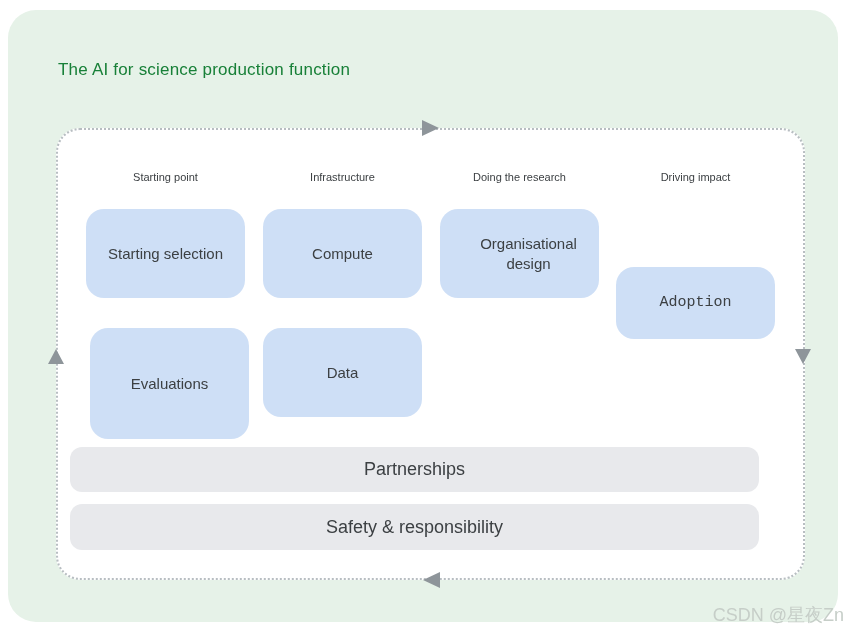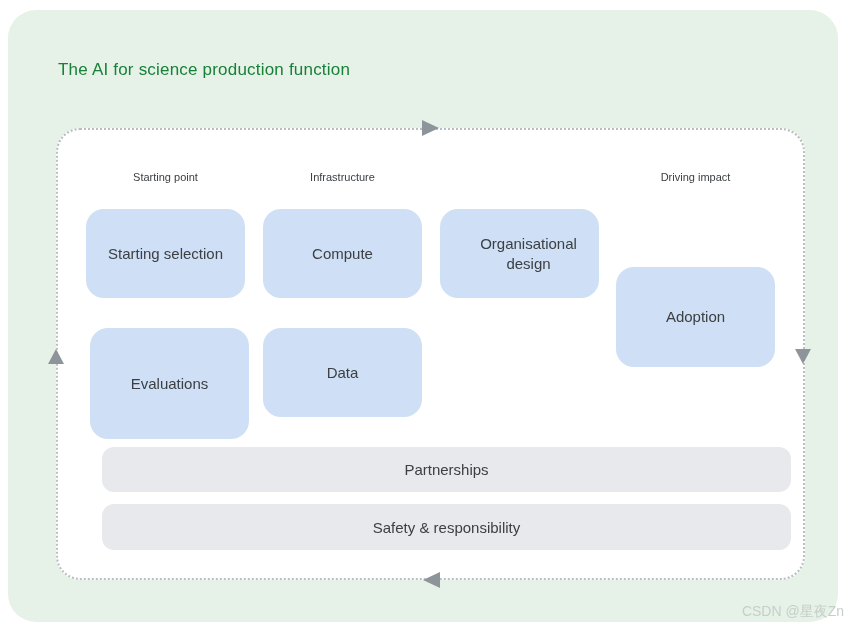--- a/index.html
+++ b/index.html
@@ -40,28 +40,28 @@
   .col4{left:608px;width:159px;}
   .box{
     position:absolute;width:159px;background:var(--box-blue);border-radius:18px;
     display:flex;align-items:center;justify-content:center;text-align:center;
     font-size:15px;line-height:20px;color:var(--text-dark);padding:0 10px;
   }
   .box-r1c1{left:78px;top:199px;height:89px;}
   .box-r1c2{left:255px;top:199px;height:89px;}
   .box-r1c3{left:432px;top:199px;height:89px;padding-left:28px;}
   .box-r1c3 span{display:inline-block;max-width:112px;}
-  .box-adoption{left:608px;top:257px;height:100px;}
+  .box-adoption{left:608px;top:257px;height:72px;font-family:Liberation Mono, monospace;}
   .box-r2c1{left:82px;top:318px;height:111px;}
   .box-r2c2{left:255px;top:318px;height:89px;}
   .box-r2c3{left:432px;top:318px;height:89px;}
   .bar{
-    position:absolute;left:94px;width:689px;background:var(--bar-gray);border-radius:12px;
+    position:absolute;left:62px;width:689px;background:var(--bar-gray);border-radius:12px;
     display:flex;align-items:center;justify-content:center;
-    font-size:15px;color:var(--text-dark);
+    font-size:18px;color:var(--text-dark);
   }
   .bar-partnerships{top:437px;height:45px;}
   .bar-safety{top:494px;height:46px;}
   .arrow{position:absolute;width:0;height:0;}
   .arrow-top{
     left:414px;top:110px;
     border-top:8px solid transparent;border-bottom:8px solid transparent;
     border-left:17px solid var(--arrow-gray);
   }
   .arrow-right{
@@ -74,34 +74,35 @@
     border-top:8px solid transparent;border-bottom:8px solid transparent;
     border-right:17px solid var(--arrow-gray);
   }
   .arrow-left{
     left:40px;top:339px;
     border-left:8px solid transparent;border-right:8px solid transparent;
     border-bottom:15px solid var(--arrow-gray);
   }
   .watermark{
     position:absolute;right:3px;top:603px;
-    font-size:14px;color:var(--watermark-gray);white-space:nowrap;text-align:right;
+    font-size:18px;color:var(--watermark-gray);white-space:nowrap;text-align:right;
   }
 </style>
 </head>
 <body>
 
 <div class="canvas">
   <div class="green-card">
     <div class="title">The AI for science production function</div>
 
     <div class="panel"></div>
 
     <div class="col-header col1">Starting point</div>
     <div class="col-header col2">Infrastructure</div>
+    <div class="col-header col3">Doing the research</div>
     <div class="col-header col4">Driving impact</div>
 
     <div class="box box-r1c1">Starting selection</div>
     <div class="box box-r1c2">Compute</div>
     <div class="box box-r1c3">
         <span>Organisational design</span>
       </div>
     <div class="box box-adoption">Adoption</div>
     <div class="box box-r2c1">Evaluations</div>
     <div class="box box-r2c2">Data</div>

